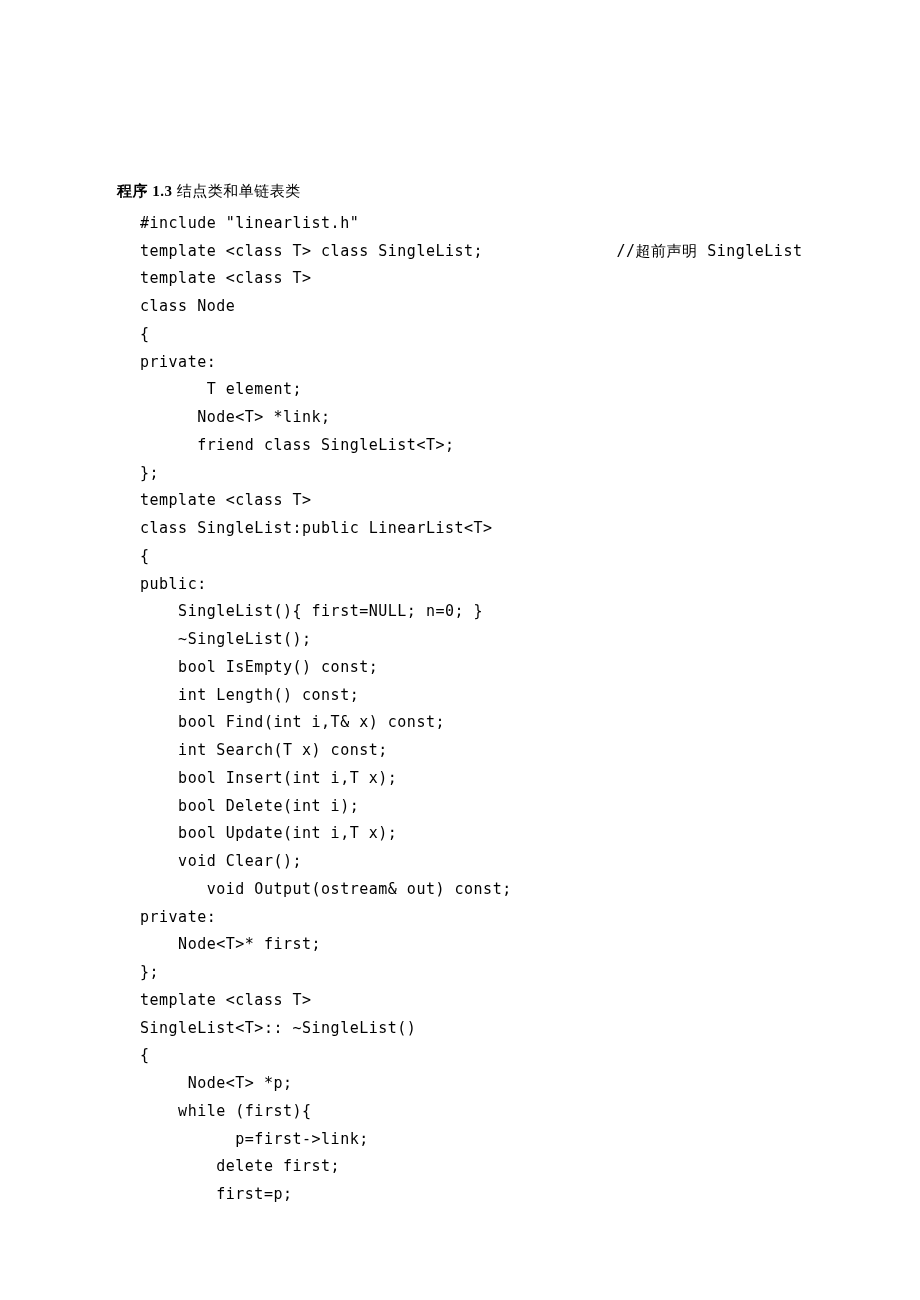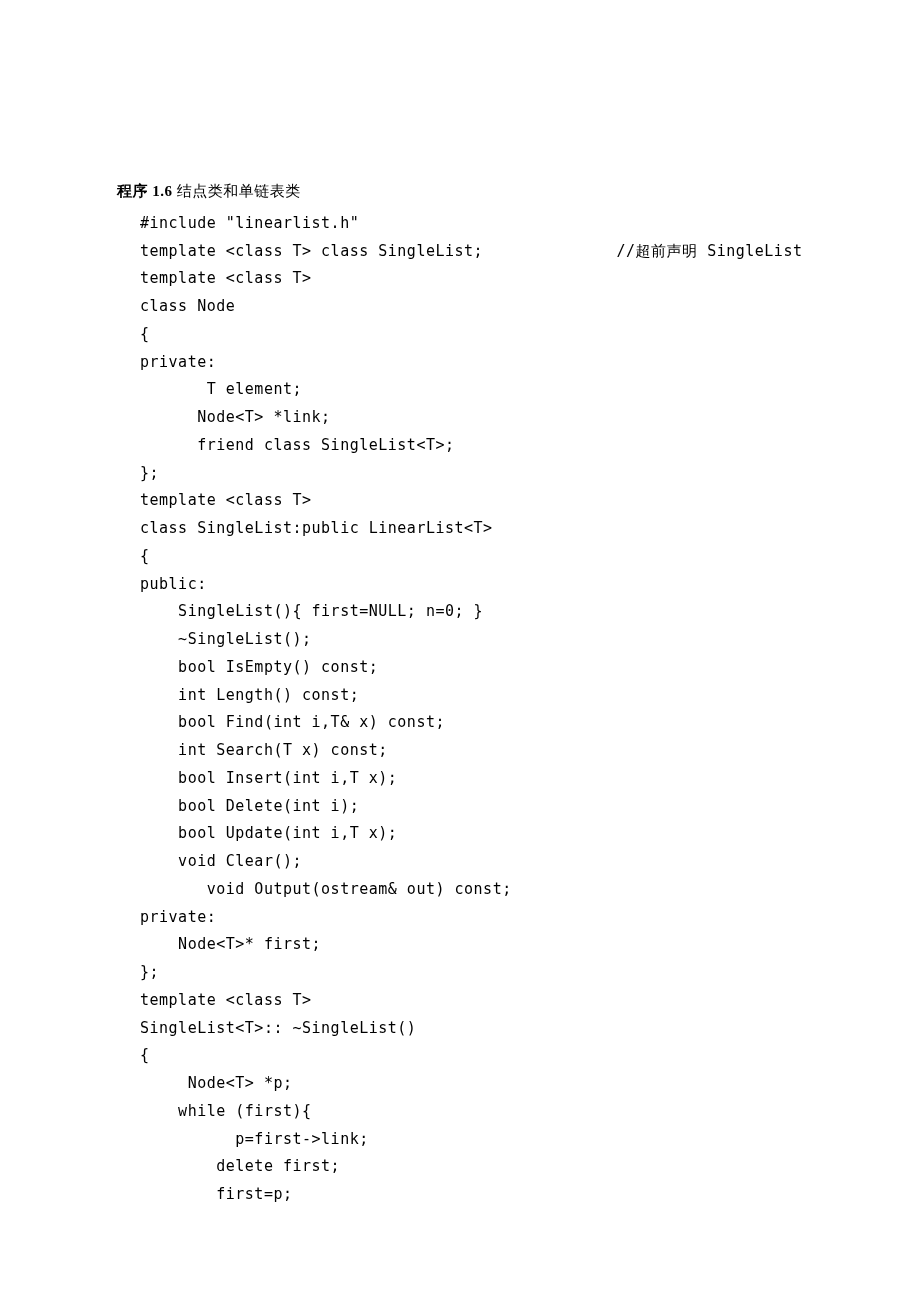--- a/index.html
+++ b/index.html
@@ -30,21 +30,21 @@
     font-family: "SimSun", "NSimSun", monospace;
     white-space: pre;
     letter-spacing: 0.5px;
   }
 </style>
 </head>
 <body>
 
 <div class="page">
   <div class="heading">
-    <span class="bold">程序 1.6</span><span>  结点类和单链表类</span>
+    <span class="bold">程序 1.3</span><span>  结点类和单链表类</span>
   </div>
   <div class="code">#include "linearlist.h"
 template &lt;class T&gt; class SingleList;              //超前声明 SingleList
 template &lt;class T&gt;
 class Node
 {
 private:
        T element;
       Node&lt;T&gt; *link;
       friend class SingleList&lt;T&gt;;

